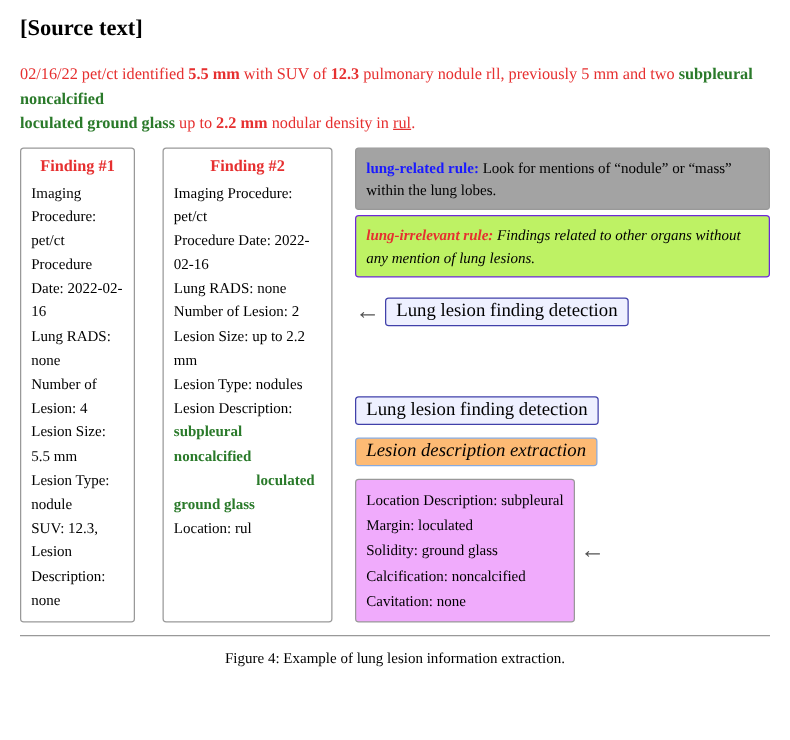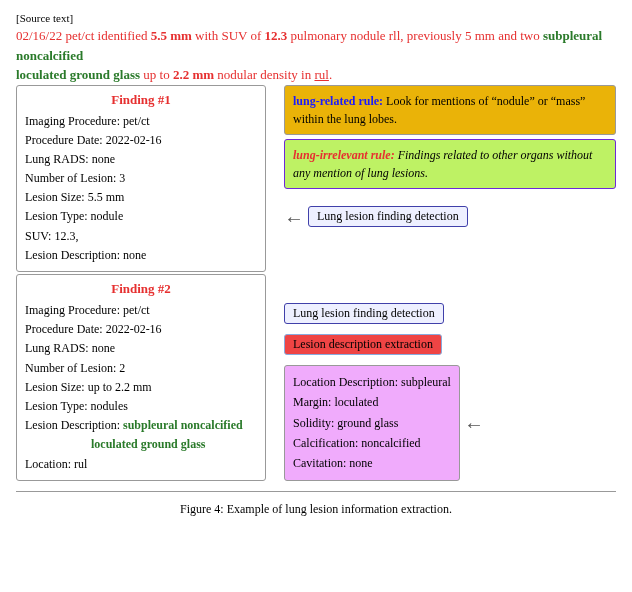--- a/index.html
+++ b/index.html
@@ -6,35 +6,35 @@
     body {
       font-family: 'Times New Roman', Times, serif;
       background: #fff;
       width: 632px;
       min-height: 592px;
       padding: 12px 16px;
       font-size: 13px;
       color: #000;
     }
     .source-label {
-      font-weight: normal;
-      font-size: 11px;
-      margin-bottom: 2px;
+      font-weight: bold;
+      font-size: 18px;
+      margin-bottom: 16px;
     }
     .source-text {
       font-size: 13px;
       line-height: 1.5;
+      margin-bottom: 10px;
     }
     .red { color: #e63030; }
 
     .left-col {
       flex: 0 0 250px;
       display: flex;
-      flex-direction: column;
-      gap: 2px;
+      gap: 22px;
     }
 
     .right-col {
       flex: 1;
       display: flex;
       flex-direction: column;
       gap: 6px;
       padding-left: 10px;
     }
 
@@ -60,50 +60,51 @@
       color: #2a7a2a;
       font-weight: bold;
     }
 
     .rule-box {
       border: 1px solid #999;
       border-radius: 3px;
       padding: 6px 8px;
       font-size: 12px;
       line-height: 1.5;
-      background: #eab308;
+      background: #a3a3a3;
     }
     .rule-box.pink-bg {
       background: #bef264;
       border: 1px solid #6d28d9;
       font-style: italic;
     }
     .rule-label {
       font-weight: bold;
     }
     .rule-label.lung-related {
       color: #1a1aff;
     }
     .rule-label.lung-irrelevant {
       color: #e63030;
     }
 
     .tag-box {
       border: 1px solid #4040aa;
       border-radius: 3px;
       padding: 2px 8px;
-      font-size: 12px;
+      font-size: 15px;
       color: #000;
       background: #eef0ff;
       display: inline-block;
       white-space: nowrap;
     }
     .tag-box.lesion {
       border-color: #88aadd;
-      background: #ef4444;
+      background: #fdba74;
+      font-style: italic;
     }
 
     .rules-section {
       display: flex;
       flex-direction: column;
       gap: 4px;
     }
 
     .lesion-desc-box {
       border: 1px solid #999;
@@ -146,21 +147,21 @@
 <div class="section-wrapper">
 
   <div class="left-col">
 
     <div class="finding-box">
       <div class="finding-title">Finding #1</div>
       <div class="finding-details">
         <div>Imaging Procedure: pet/ct</div>
         <div>Procedure Date: 2022-02-16</div>
         <div>Lung RADS: none</div>
-        <div>Number of Lesion: 3</div>
+        <div>Number of Lesion: 4</div>
         <div>Lesion Size: 5.5 mm</div>
         <div>Lesion Type: nodule</div>
         <div>SUV: 12.3,</div>
         <div>Lesion Description: none</div>
       </div>
     </div>
 
     <div class="finding-box" style="margin-top:0;">
       <div class="finding-title">Finding #2</div>
       <div class="finding-details">

